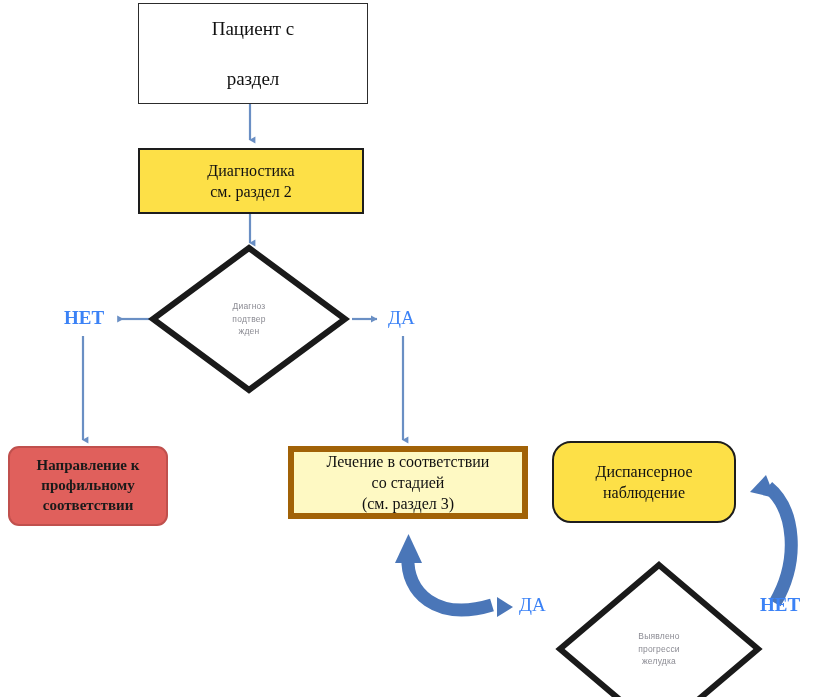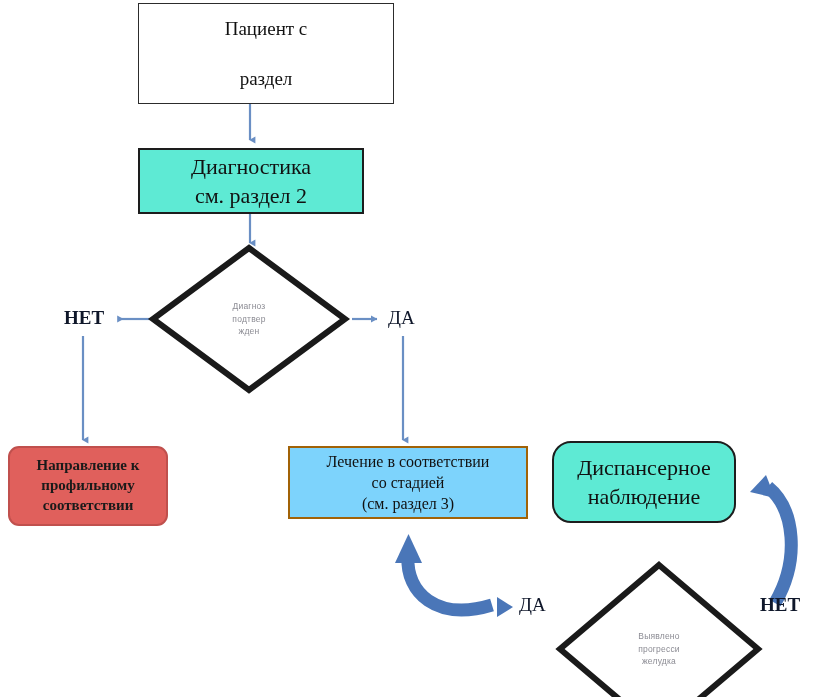--- a/index.html
+++ b/index.html
@@ -34,26 +34,26 @@
   }
 
   
   .box-thin {
     border: 1.5px solid #2c2c2c;
     background: #ffffff;
     font-size: 19px;
   }
   .box-med {
     border: 2px solid #1d1d1d;
-    background: #5eead4;
-    font-size: 22px;
+    background: #fde047;
+    font-size: 16px;
   }
   .box-purple {
-    border: 2px solid #a16207;
-    background: #7dd3fc;
+    border: 6px solid #a16207;
+    background: #fef9c3;
     font-size: 16px;
   }
   .box-red {
     border: 2px solid #c0504d;
     background: #e0605c;
     border-radius: 11px;
     font-size: 15px;
     font-weight: 700;
     color: #1a1a1a;
   }
@@ -81,21 +81,21 @@
     line-height: 1.5;
     color: #8b8b93;
     letter-spacing: 0.2px;
     pointer-events: none;
   }
 
   
   .branch-label {
     position: absolute;
     font-size: 19px;
-    color: #0f172a;
+    color: #3b82f6;
     white-space: nowrap;
   }
   .branch-label.bold { font-weight: 700; }
 
   
   .connectors {
     position: absolute;
     left: 0;
     top: 0;
     width: 815px;
@@ -150,21 +150,21 @@
       <path d="M395,563 L422,563 L408.5,534 Z" fill="#4a76b8"></path>
       <path d="M497,597 L497,617 L513,607 Z" fill="#4a76b8"></path>
     </g>
 
     <g>
       <path d="M775,603 C800,560 795,509 768,487" fill="none" stroke="#4a76b8" stroke-width="13" stroke-linecap="butt"></path>
       <path d="M775,498 L766,475 L750,492 Z" fill="#4a76b8"></path>
     </g>
   </svg>
 
-  <div class="node box-thin" style="left:138px; top:3px; width:256px; height:101px;">
+  <div class="node box-thin" style="left:138px; top:3px; width:230px; height:101px;">
     <span class="lines">
       <span>Пациент с</span><br>
       <br>
       <span>раздел</span>
     </span>
   </div>
 
   <div class="node box-med" style="left:138px; top:148px; width:226px; height:66px;">
     <span class="lines">
       <span>Диагностика</span><br>

